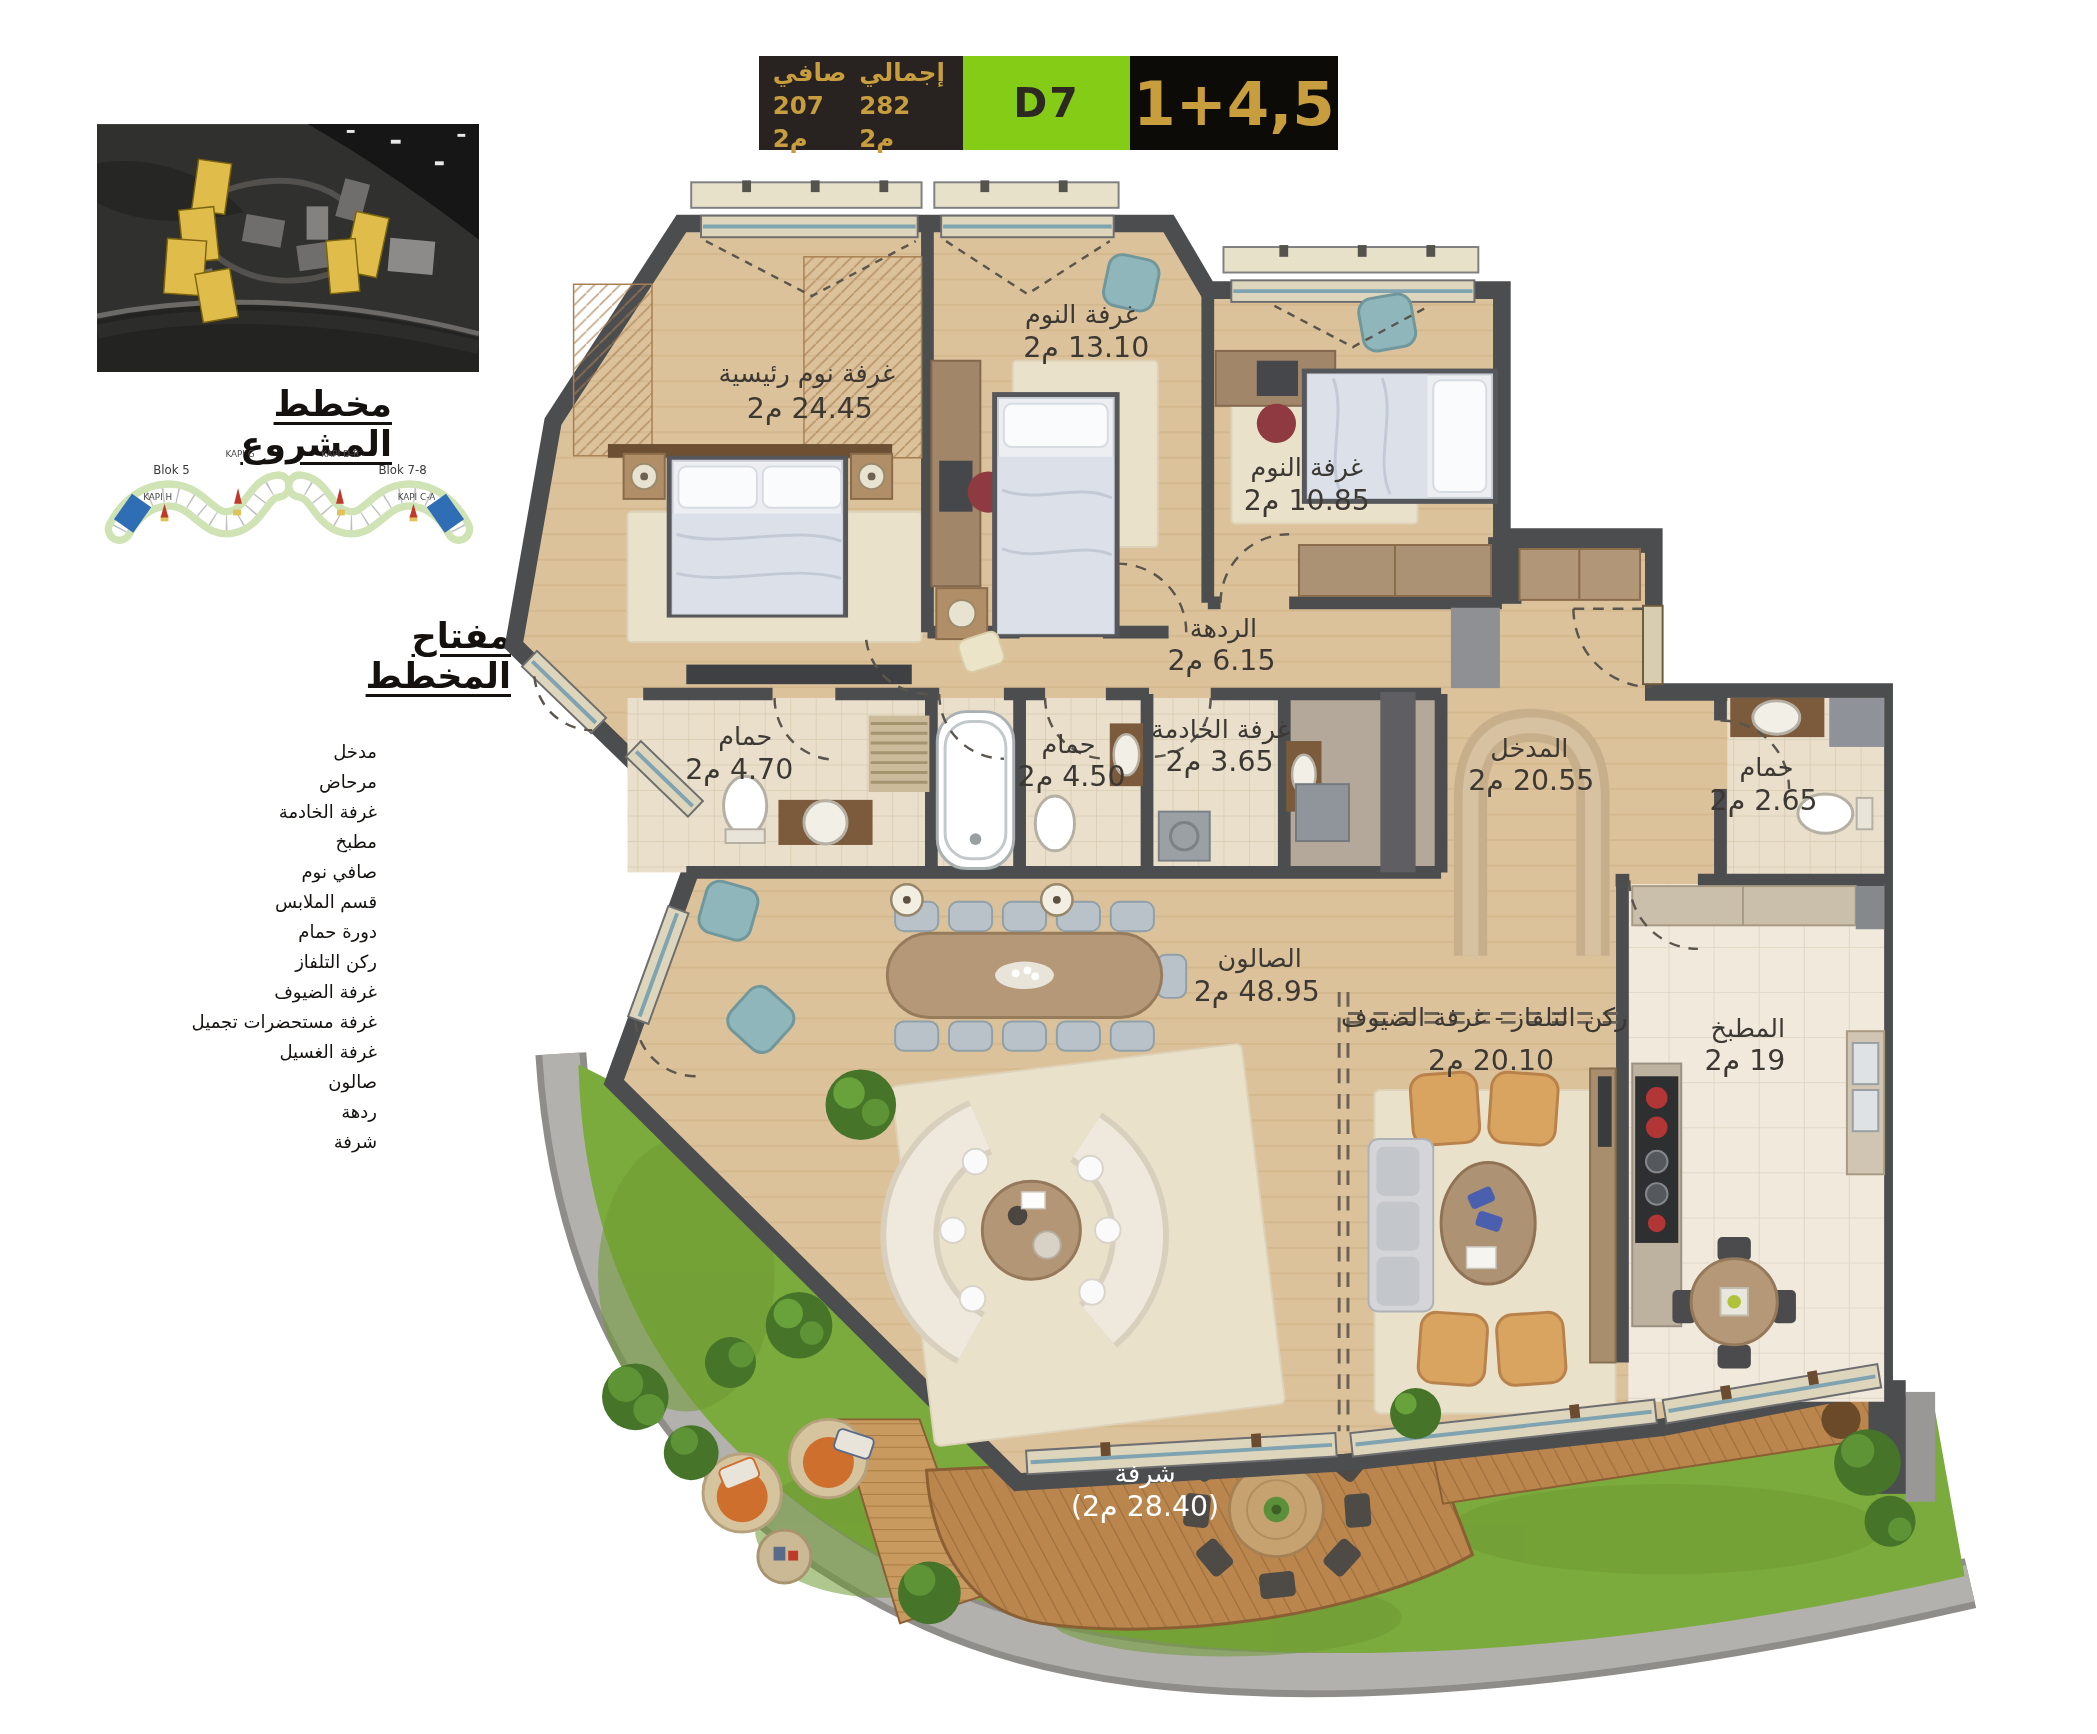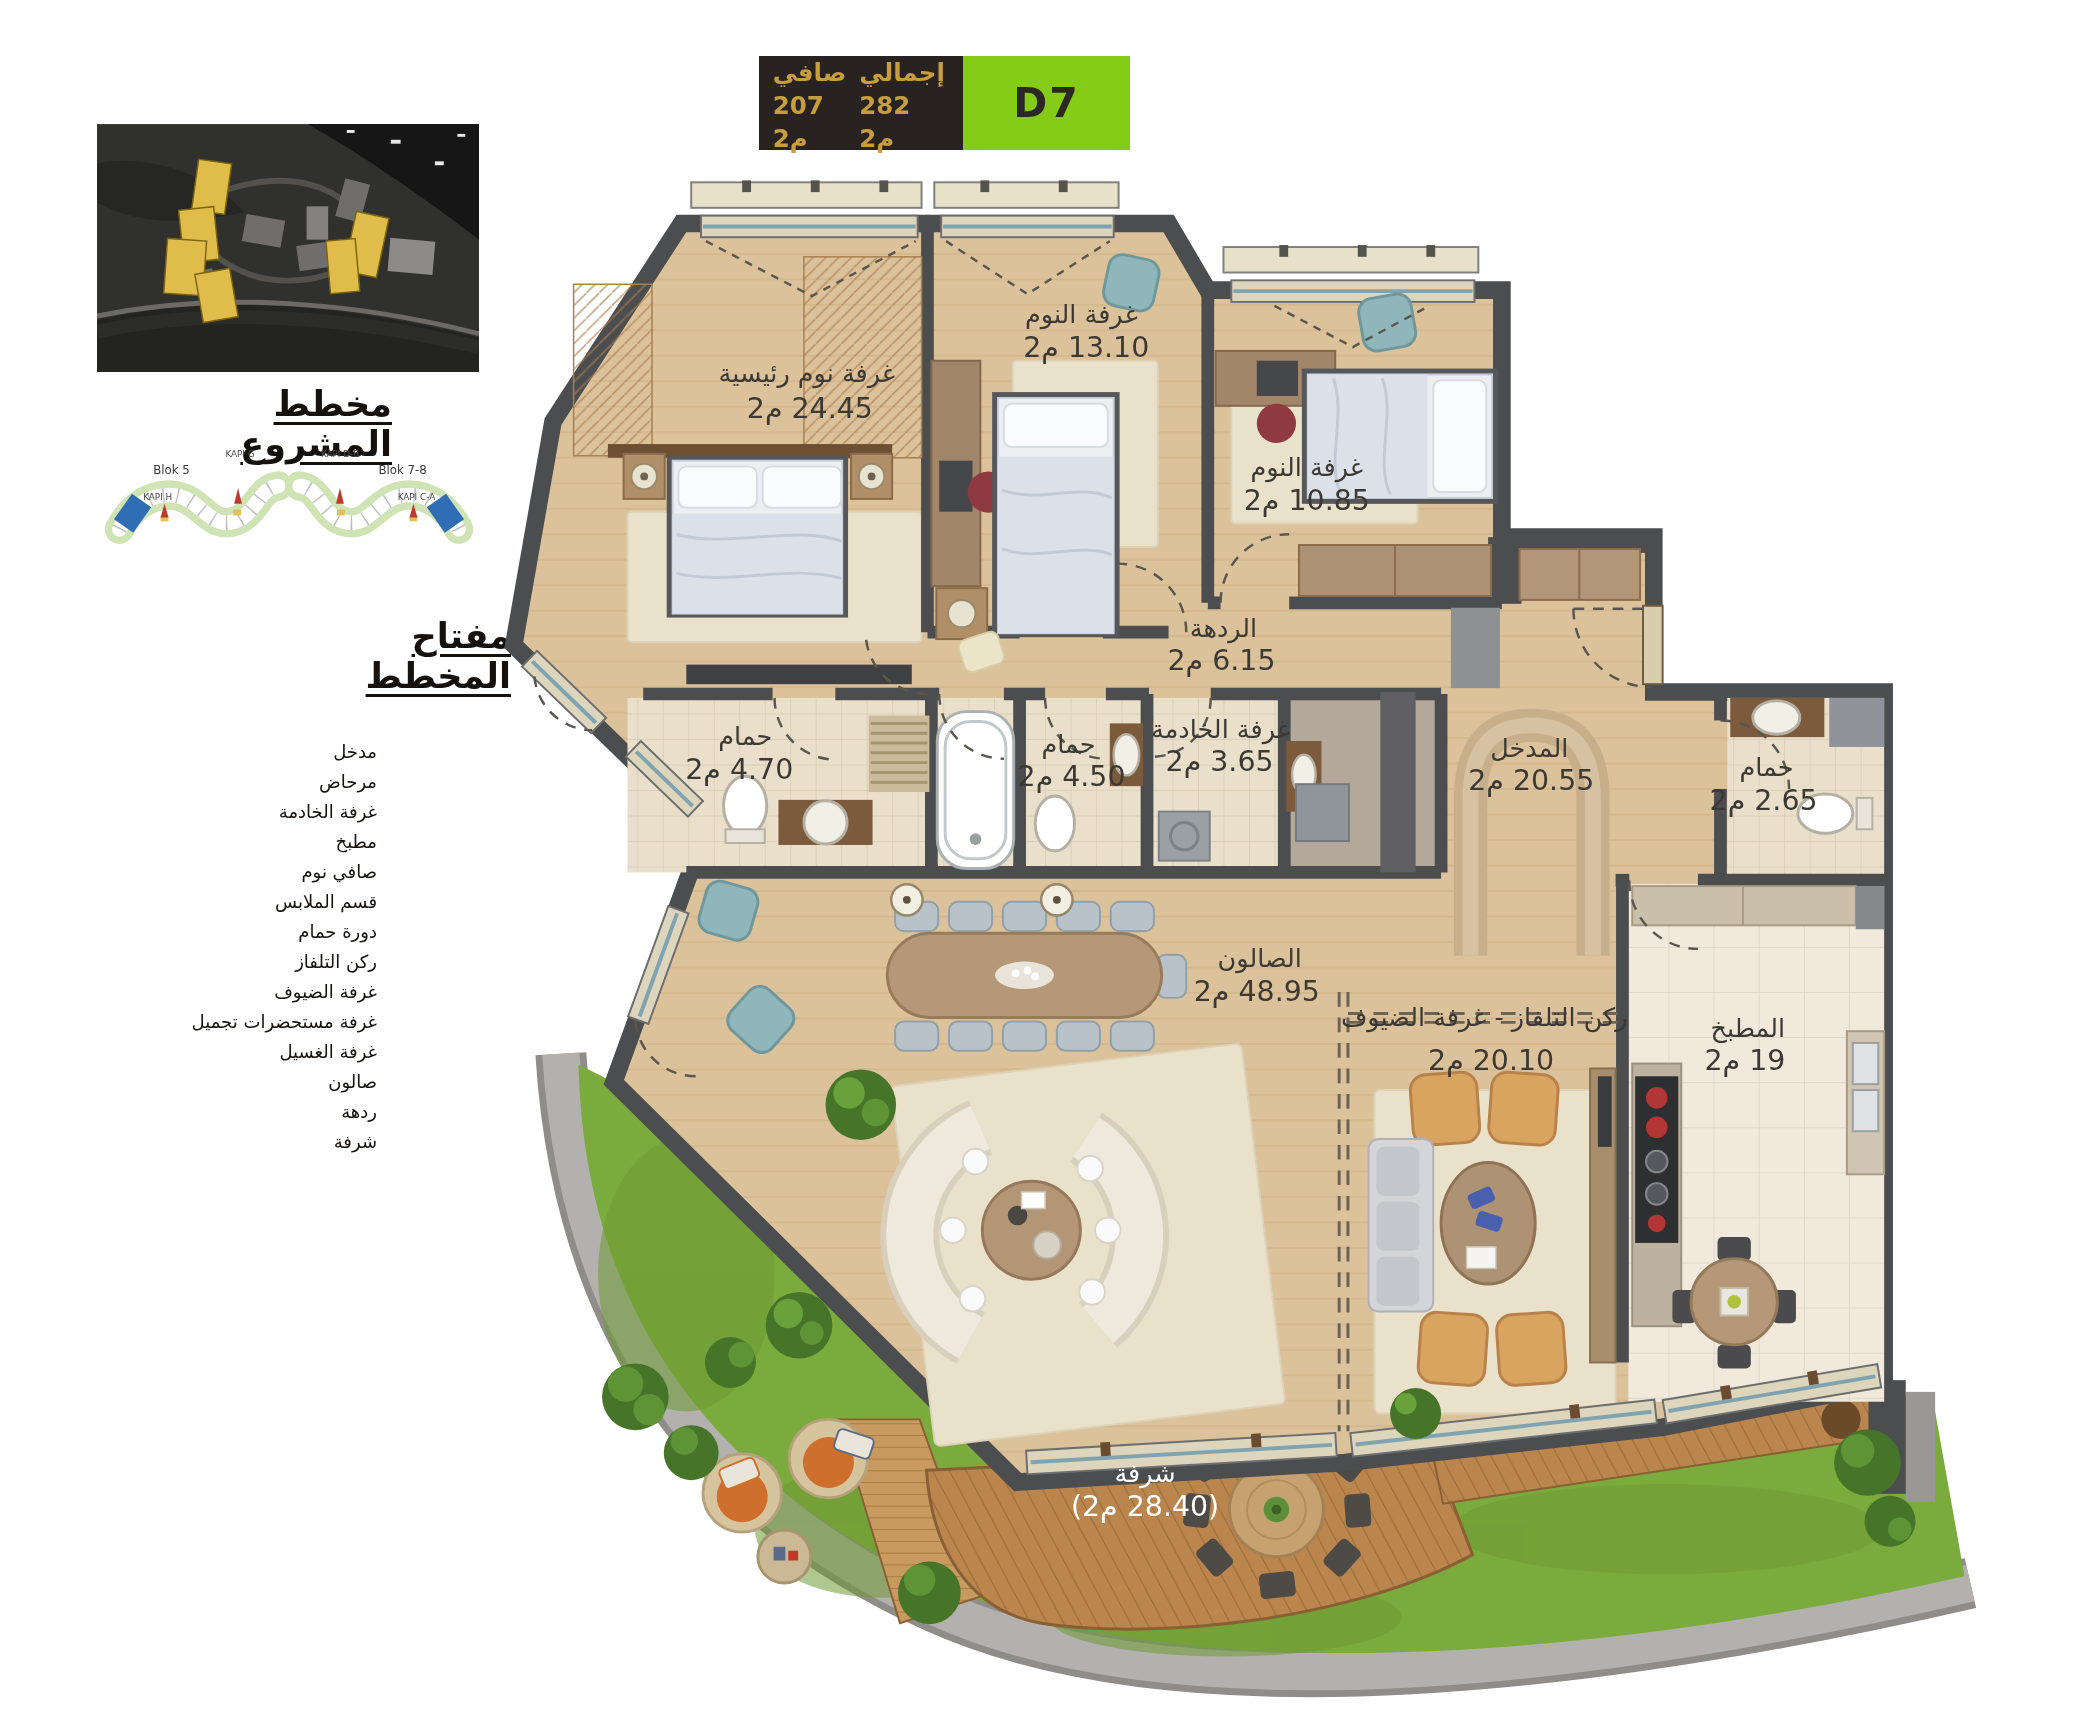--- a/index.html
+++ b/index.html
@@ -34,20 +34,21 @@
 </style>
 </head>
 <body>
 
 <div class="hdr">
   <div class="hdr-areas">
     <div>إجمالي 282 م2</div>
     <div>صافي 207 م2</div>
   </div>
   <div class="hdr-unit">D7</div>
+  <div class="hdr-rooms">1+4,5</div>
 </div>
 
 <div class="abs" style="left:97px;top:124px;width:382px;height:248px;">
 <svg width="382" height="248" viewBox="0 0 390 253">
   <rect x="0" y="0" width="390" height="253" fill="#30302e"></rect>
   <path d="M 215,0 L 390,0 L 390,118 C 330,72 268,30 215,0 Z" fill="#161616"></path>
   <g fill="#e8e8e8">
     <rect x="300" y="16" width="10" height="4"></rect>
         <rect x="345" y="38" width="9" height="4"></rect>
     <rect x="368" y="10" width="8" height="3"></rect>

